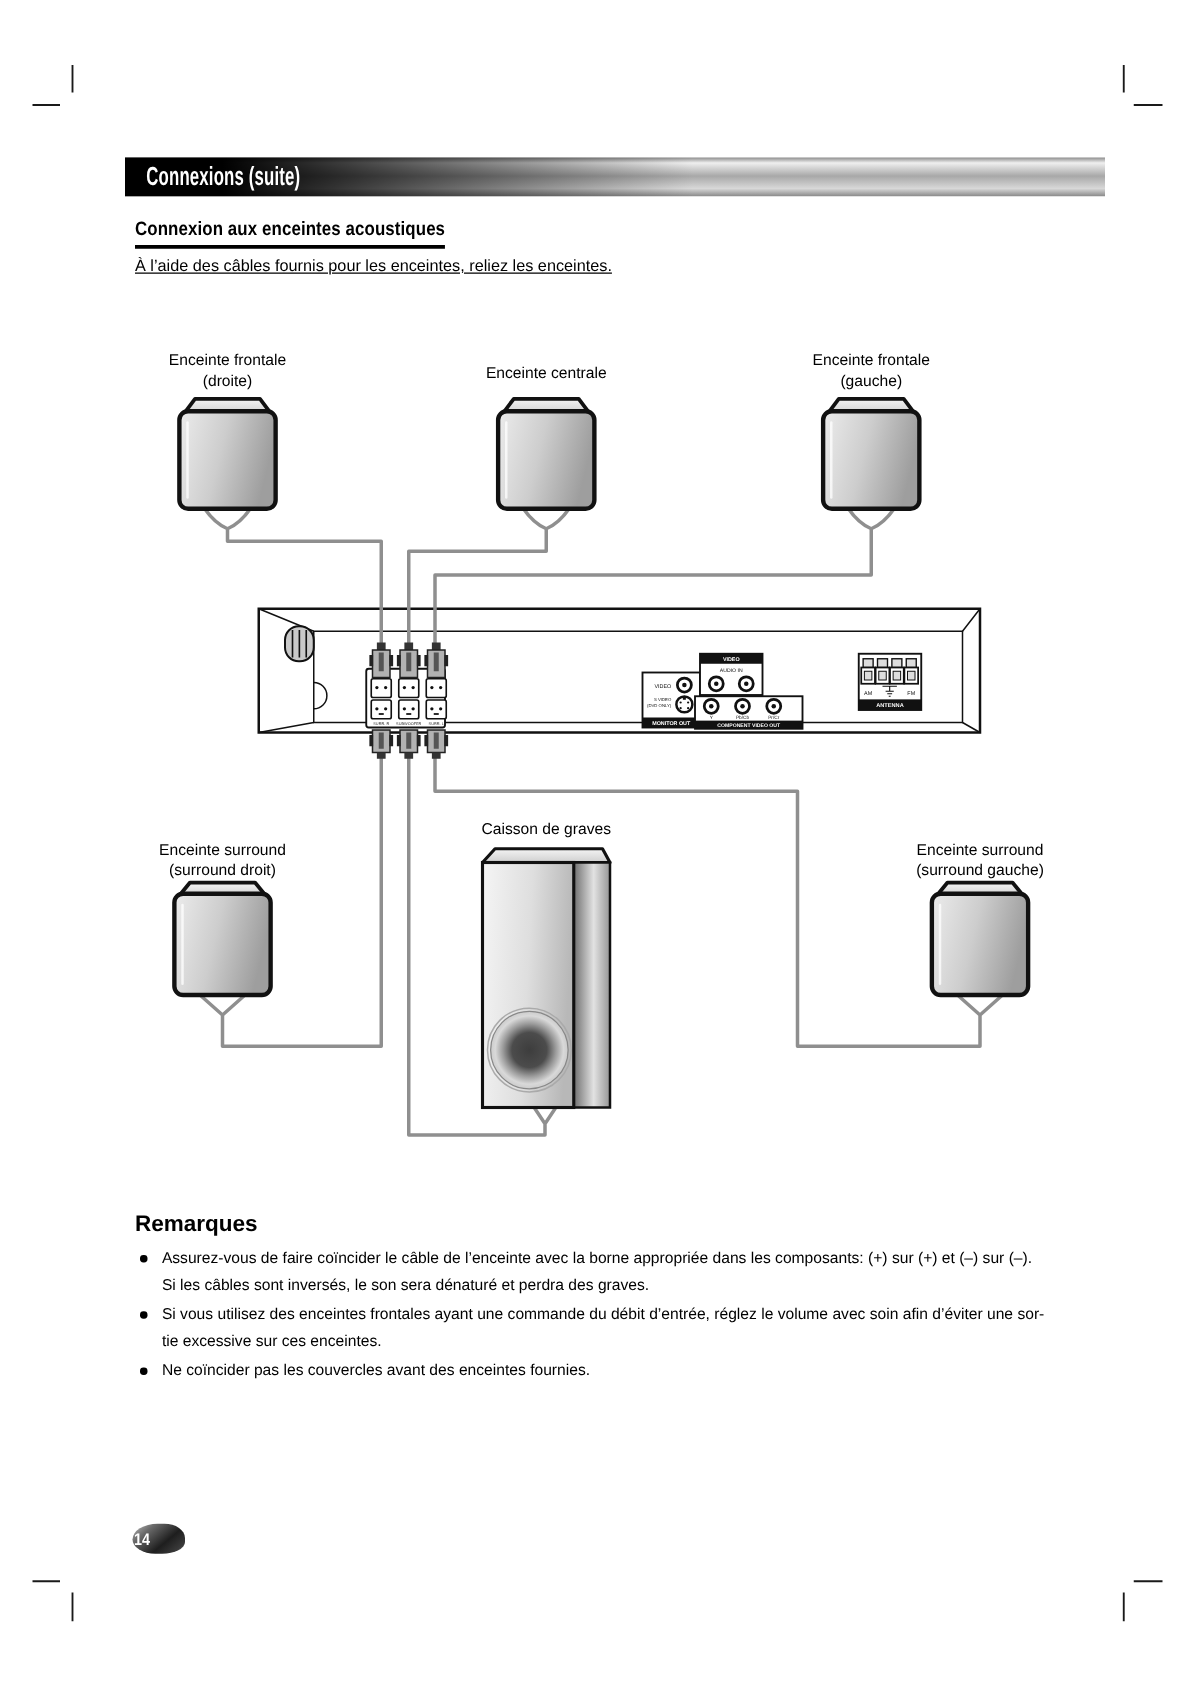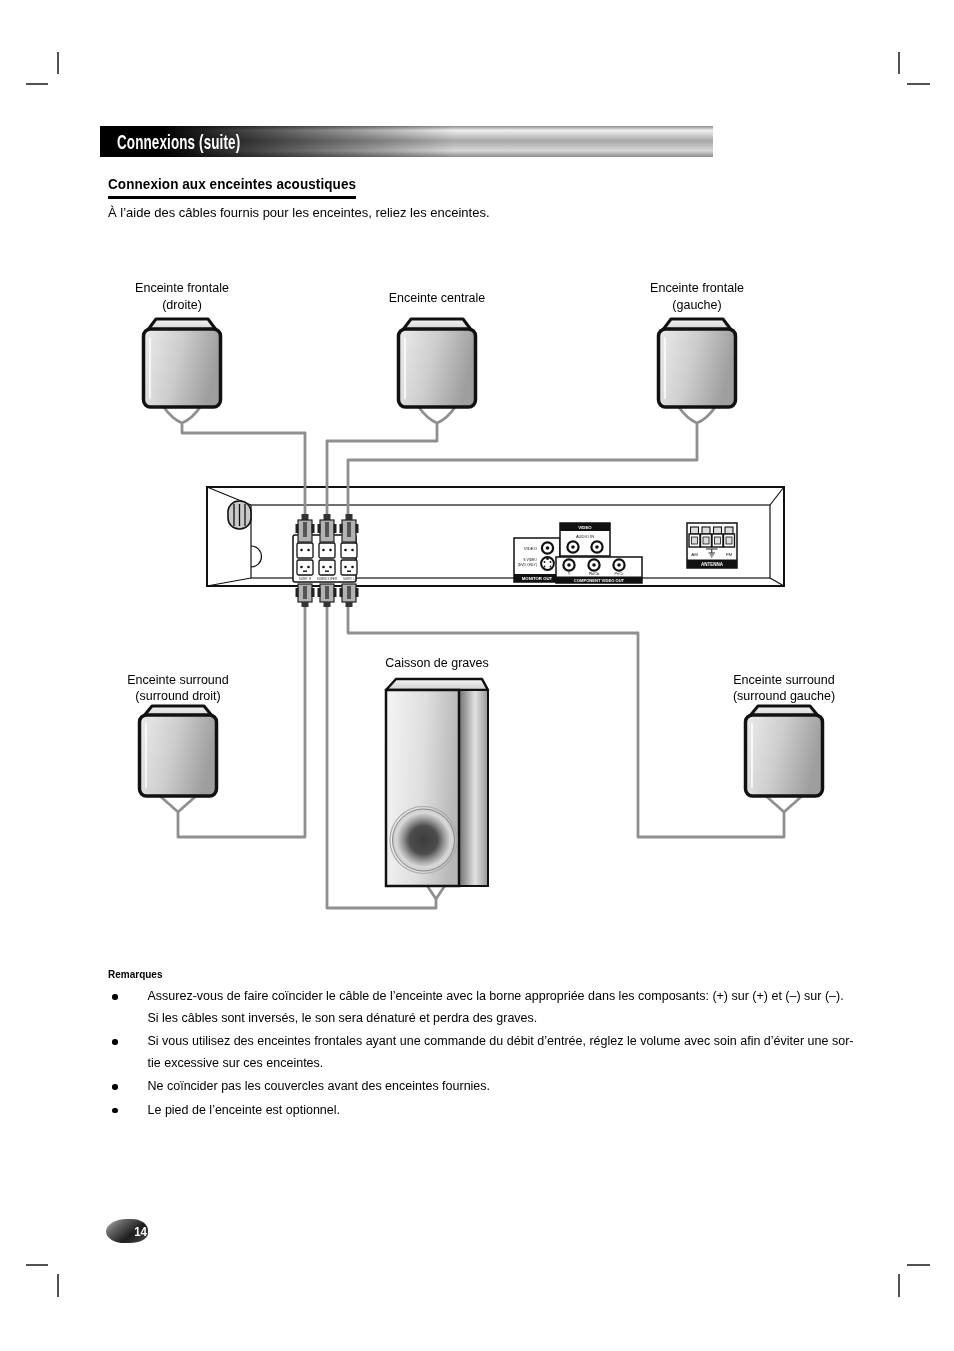--- a/index.html
+++ b/index.html
@@ -1,52 +1,52 @@
 <!DOCTYPE html>
 <html><head>
 <meta charset="utf-8">
 <style>
   html,body{margin:0;padding:0;background:#fff;}
   body{width:954px;height:1351px;position:relative;overflow:hidden;
        font-family:"Liberation Sans","DejaVu Sans",sans-serif;color:#000;}
   .abs{position:absolute;}
   
   .header-bar{
-    left:100px;top:126px;width:613px;height:31px;
+    left:100px;top:126px;width:784px;height:31px;
     background:
       linear-gradient(90deg,#000 0%,#000 10%,rgba(0,0,0,0) 58%),
       linear-gradient(180deg,#8d8d8d 0%,#efefef 14%,#a8a8a8 48%,#d8d8d8 80%,#8a8a8a 100%);
   }
   .header-bar-title{
     position:absolute;left:17px;top:0;height:31px;line-height:31px;
     color:#fff;font-size:21px;font-weight:bold;white-space:nowrap;
     transform:scaleX(0.64);transform-origin:left center;letter-spacing:0.2px;
   }
   
   .section-heading{
     left:108px;top:175px;display:inline-block;
     font-size:15.5px;font-weight:bold;white-space:nowrap;
     border-bottom:3px solid #000;padding-bottom:3px;
     transform:scaleX(0.87);transform-origin:left top;letter-spacing:0.1px;
   }
   .intro{left:108px;top:204px;width:760px;font-size:13px;line-height:17.5px;}
-  .intro span{display:block;}
+  .intro span{display:block;text-decoration:underline;}
   
   .notes{left:108px;top:969px;width:770px;}
-  .notes-title{font-size:10px;font-weight:bold;margin-bottom:6px;}
-  .note-row{display:flex;align-items:flex-start;margin-bottom:2px;gap:18px;}
+  .notes-title{font-size:18px;font-weight:bold;margin-bottom:6px;}
+  .note-row{display:flex;align-items:flex-start;margin-bottom:2px;}
   .note-bullet{flex:0 0 auto;width:5.5px;height:5.5px;border-radius:50%;
     background:#000;margin:8px 12px 0 4px;}
   .note-text{flex:1 1 auto;font-size:12.5px;line-height:21.5px;white-space:pre-line;max-width:748px;}
   
   .page-badge{
     left:106px;top:1219px;width:42px;height:24px;
     border-radius:55% 45% 50% 50% / 60% 55% 45% 55%;
     background:linear-gradient(140deg,#bdbdbd 0%,#6a6a6a 26%,#1e1e1e 62%,#3a3a3a 86%,#9a9a9a 100%);
-    display:flex;align-items:center;justify-content:flex-end;
+    display:flex;align-items:center;justify-content:flex-start;
   }
   .page-badge span{color:#fff;font-size:13.5px;font-weight:bold;transform:scaleX(0.85);}
   svg text{font-family:"Liberation Sans","DejaVu Sans",sans-serif;}
 </style>
 </head>
 <body>
 
 <svg class="abs" style="left:0;top:0;" width="954" height="1351" viewBox="0 0 954 1351">
   <defs>
     <linearGradient id="spkGrad" x1="0" y1="0" x2="1" y2="0.25">
@@ -343,21 +343,17 @@
   </div>
   <div class="note-row">
     <span class="note-bullet"></span>
     <span class="note-text">Si vous utilisez des enceintes frontales ayant une commande du débit d’entrée, réglez le volume avec soin afin d’éviter une sor-
 tie excessive sur ces enceintes.</span>
   </div>
   <div class="note-row">
     <span class="note-bullet"></span>
     <span class="note-text">Ne coïncider pas les couvercles avant des enceintes fournies.</span>
   </div>
-  <div class="note-row">
-    <span class="note-bullet"></span>
-    <span class="note-text">Le pied de l’enceinte est optionnel.</span>
-  </div>
 </div>
 
 <div class="abs page-badge">
   <span>14</span>
 </div>
 
 </body></html>

